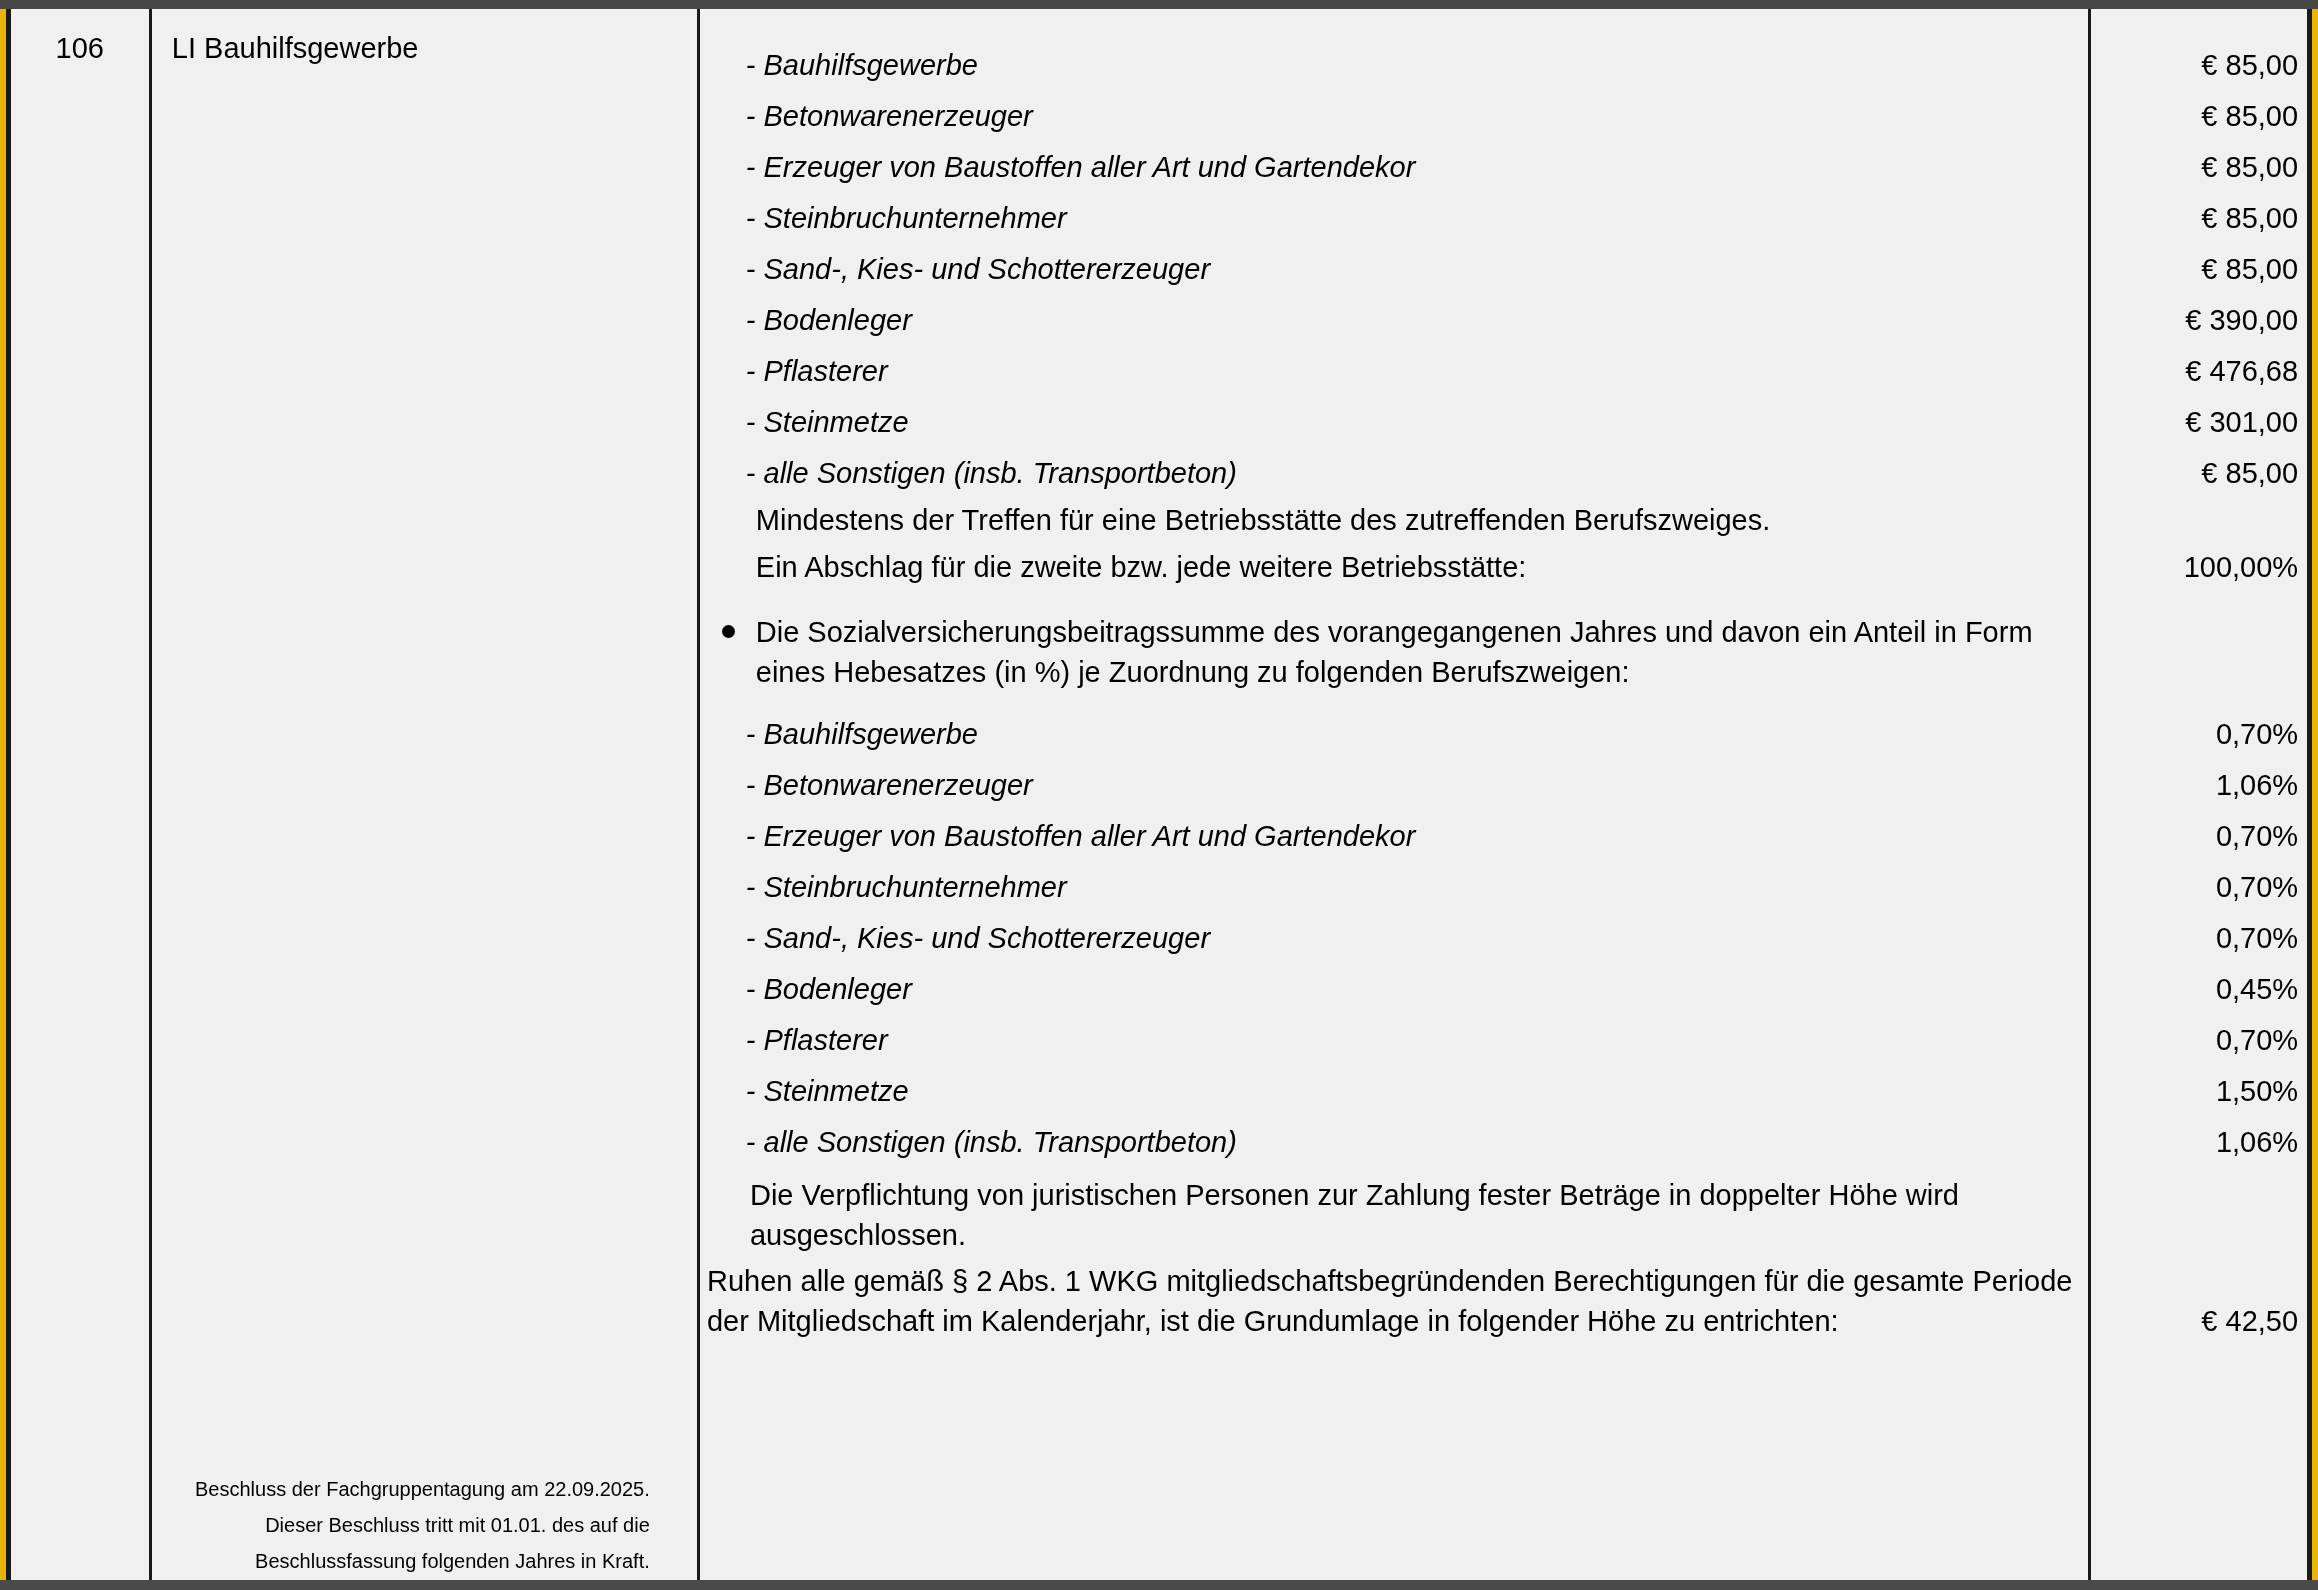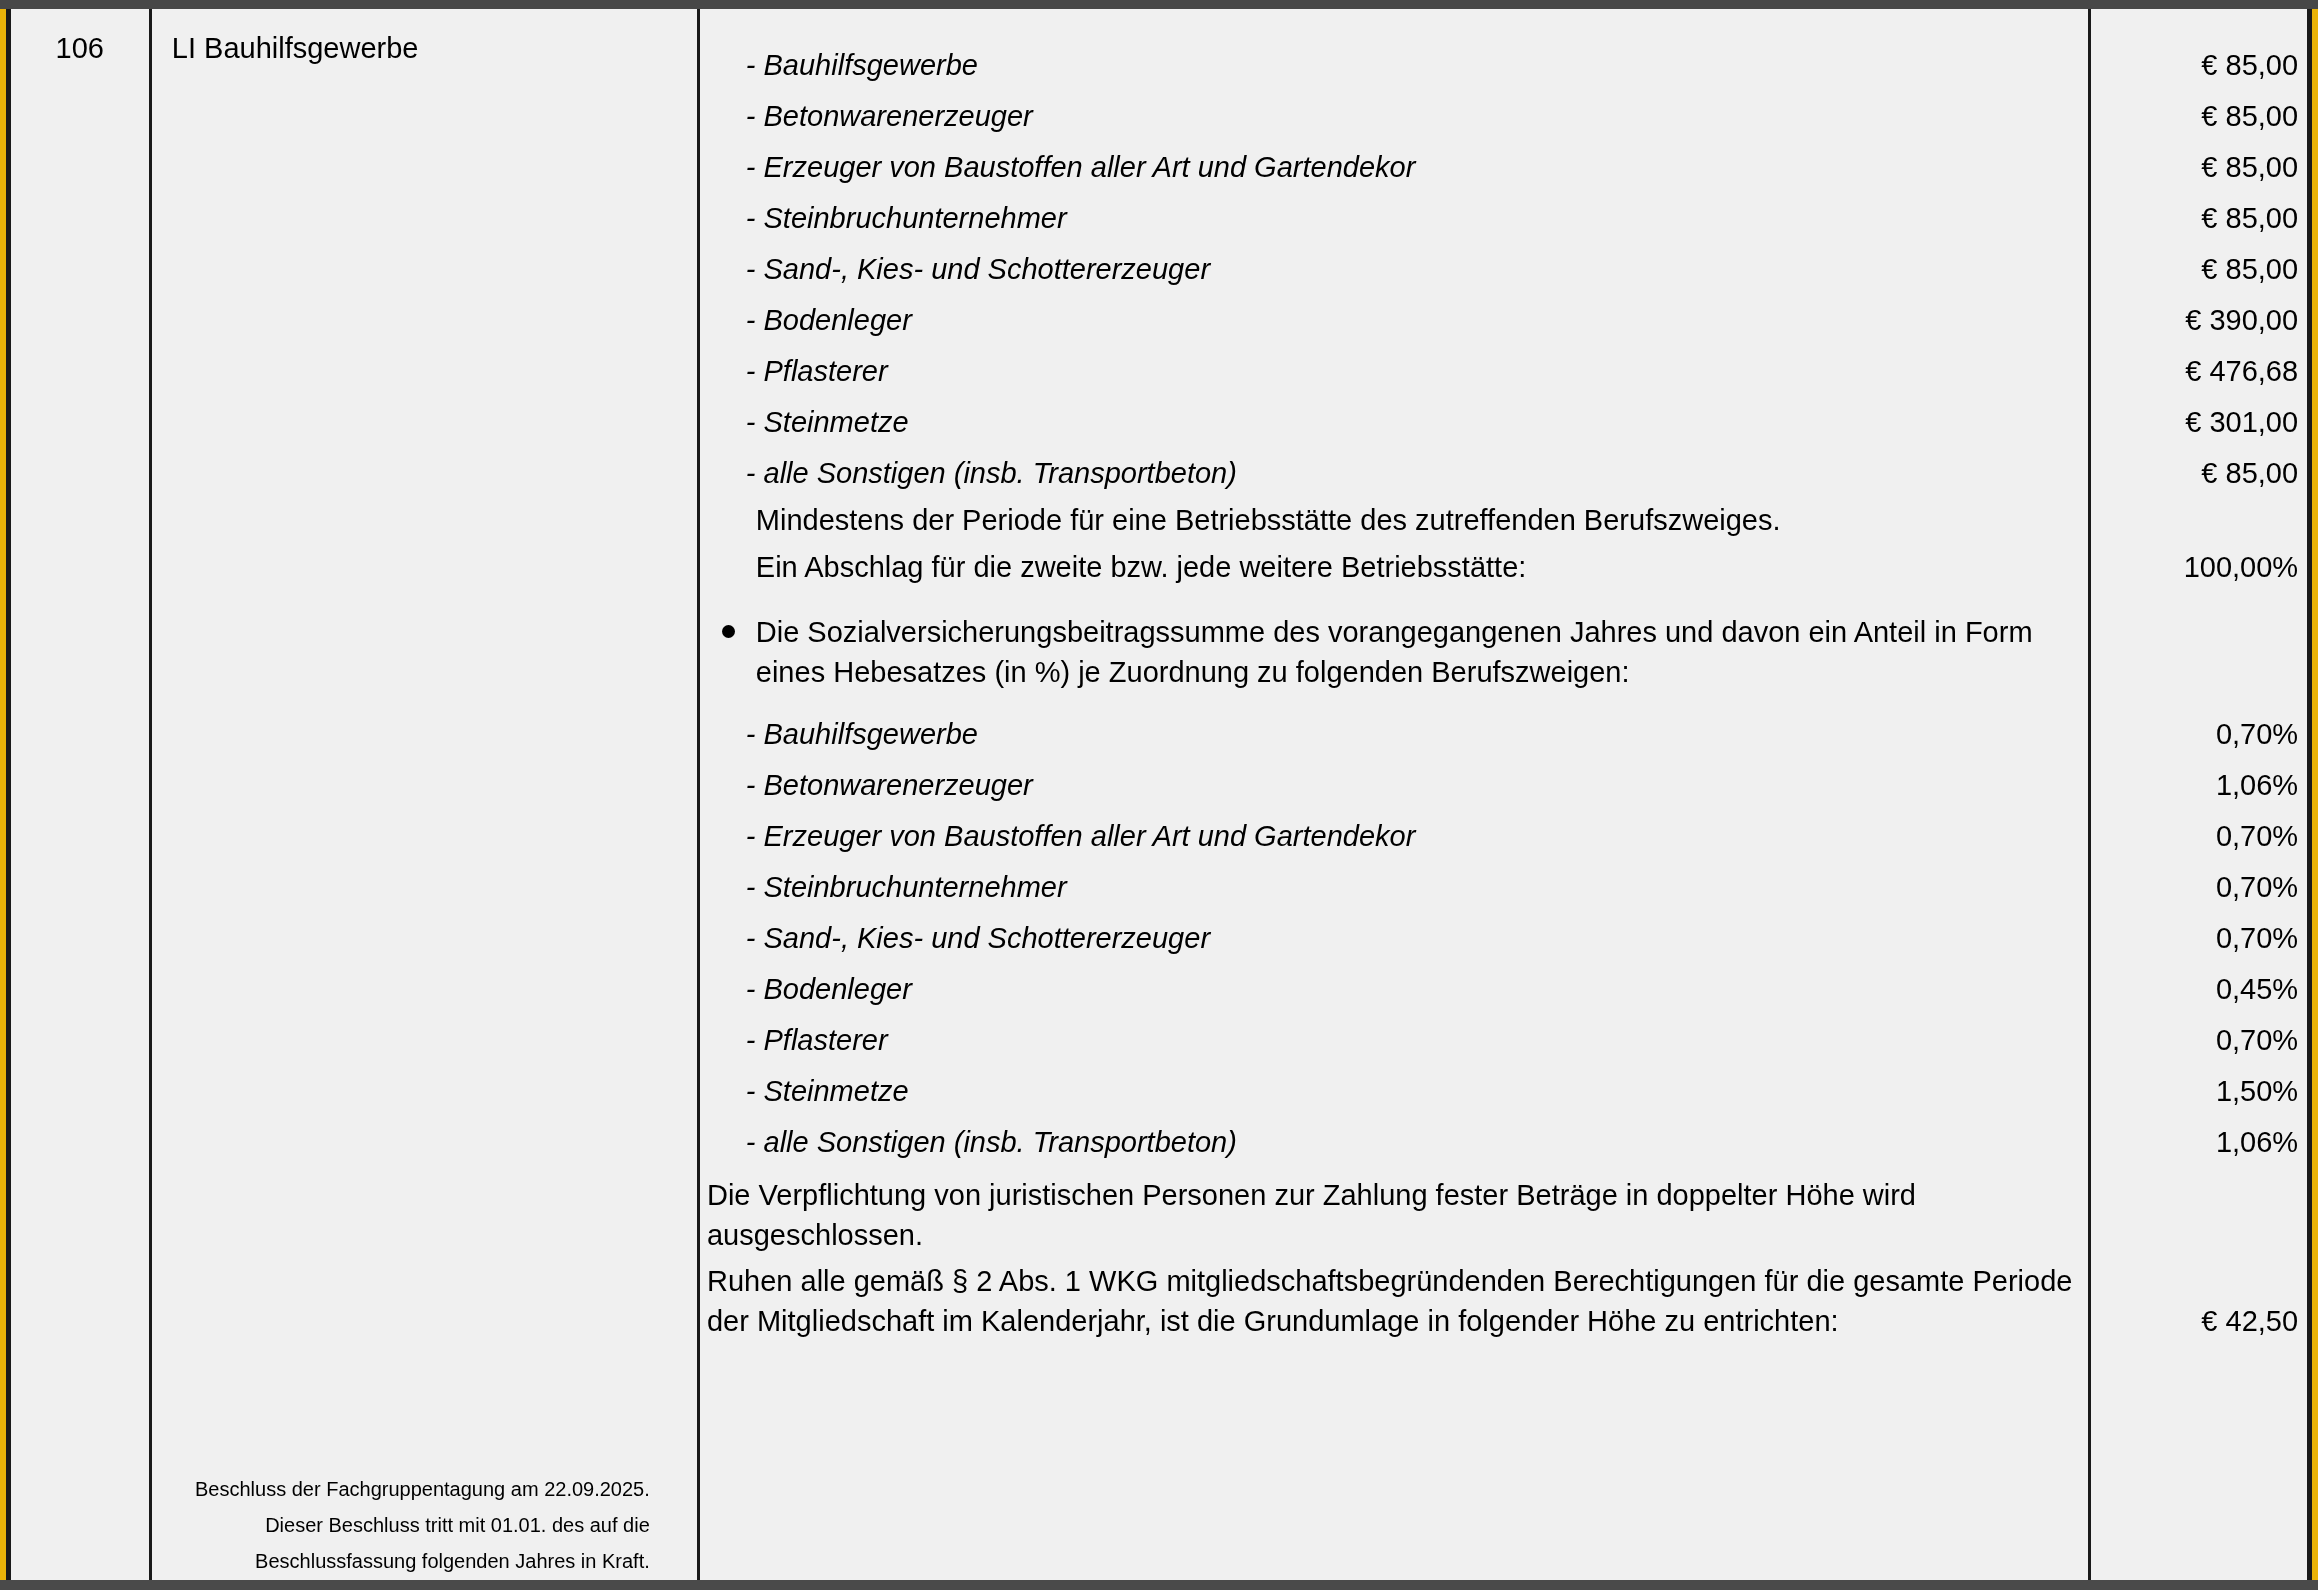--- a/index.html
+++ b/index.html
@@ -31,21 +31,21 @@
   .val{box-sizing:border-box;flex:1;text-align:right;padding-right:8.7px;white-space:nowrap;}
   .val.mid{padding-top:40px;}
   .bullet-row .txt{display:flex;padding-left:0;}
   .bullet-dot{flex:none;width:13px;height:13px;border-radius:50%;background:#000;
               margin:13px 21px 0 22px;}
   .bullet-text{flex:1;}
   .item .txt{padding-left:46px;font-style:italic;}
   .para{box-sizing:border-box;width:1388px;padding-left:56px;padding-right:14.5px;}
   .para-wide{box-sizing:border-box;width:1388px;padding-left:7.2px;padding-right:14.5px;}
   .mt12{margin-top:8.7px;} .mt10{margin-top:7.2px;} .mt22{margin-top:16px;}
-  .mt30{margin-top:22px;} .mt35{margin-top:25px;} .mt18{margin-top:13px;}
+  .mt30{margin-top:22px;} .mt35{margin-top:25px;} .mt18{margin-top:13px;margin-left:43px;}
   .mt8{margin-top:5.8px;}
   .items .item{margin-bottom:11px;}
   .items .item:last-child{margin-bottom:0;}
 </style>
 </head>
 <body>
 
 <div class="screen">
   <div class="bar top"></div>
   <div class="bar bottom"></div>
@@ -98,21 +98,21 @@
           <div class="txt">- Steinmetze</div>
           <div class="val">€ 301,00</div>
         </div>
         <div class="row item">
           <div class="txt">- alle Sonstigen (insb. Transportbeton)</div>
           <div class="val">€ 85,00</div>
         </div>
       </div>
 
       <div class="row mt10">
-        <div class="para">Mindestens der Periode für eine Betriebsstätte des zutreffenden Berufszweiges.</div>
+        <div class="para">Mindestens der Treffen für eine Betriebsstätte des zutreffenden Berufszweiges.</div>
         <div class="val"></div>
       </div>
 
       <div class="row mt10">
         <div class="para">Ein Abschlag für die zweite bzw. jede weitere Betriebsstätte:</div>
         <div class="val">100,00%</div>
       </div>
 
 
       <div class="row bullet-row mt35">

